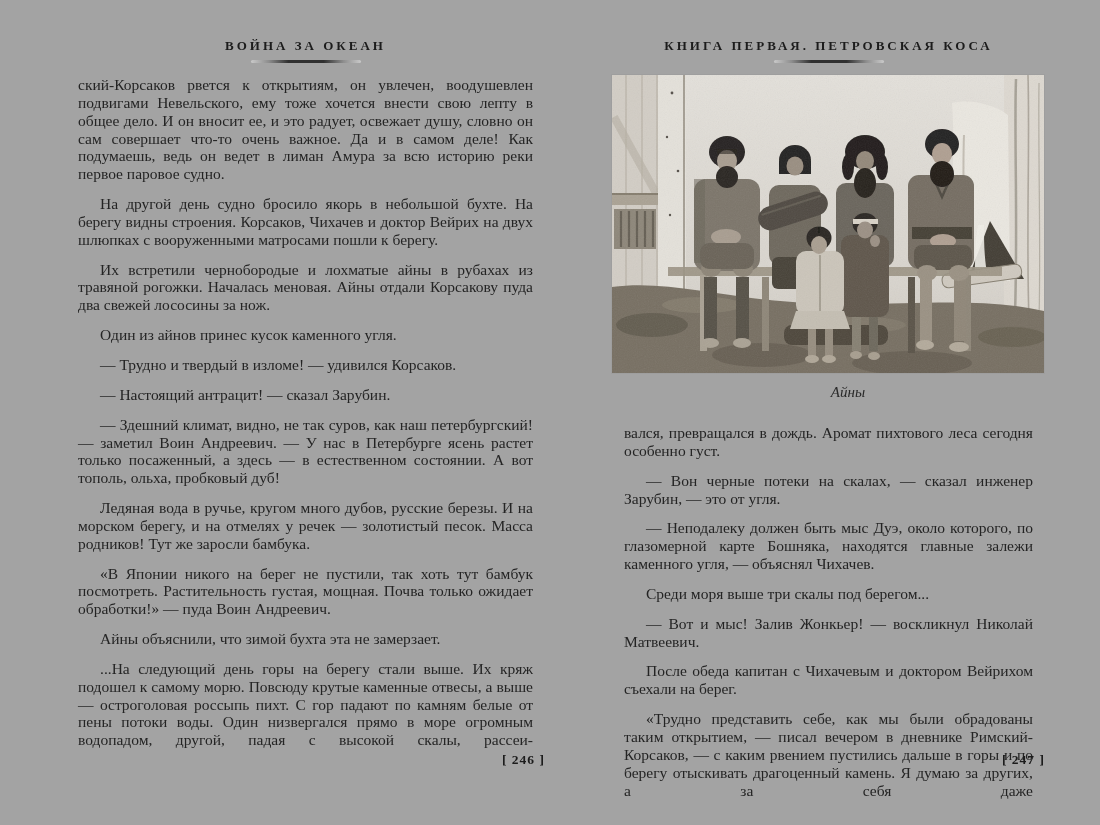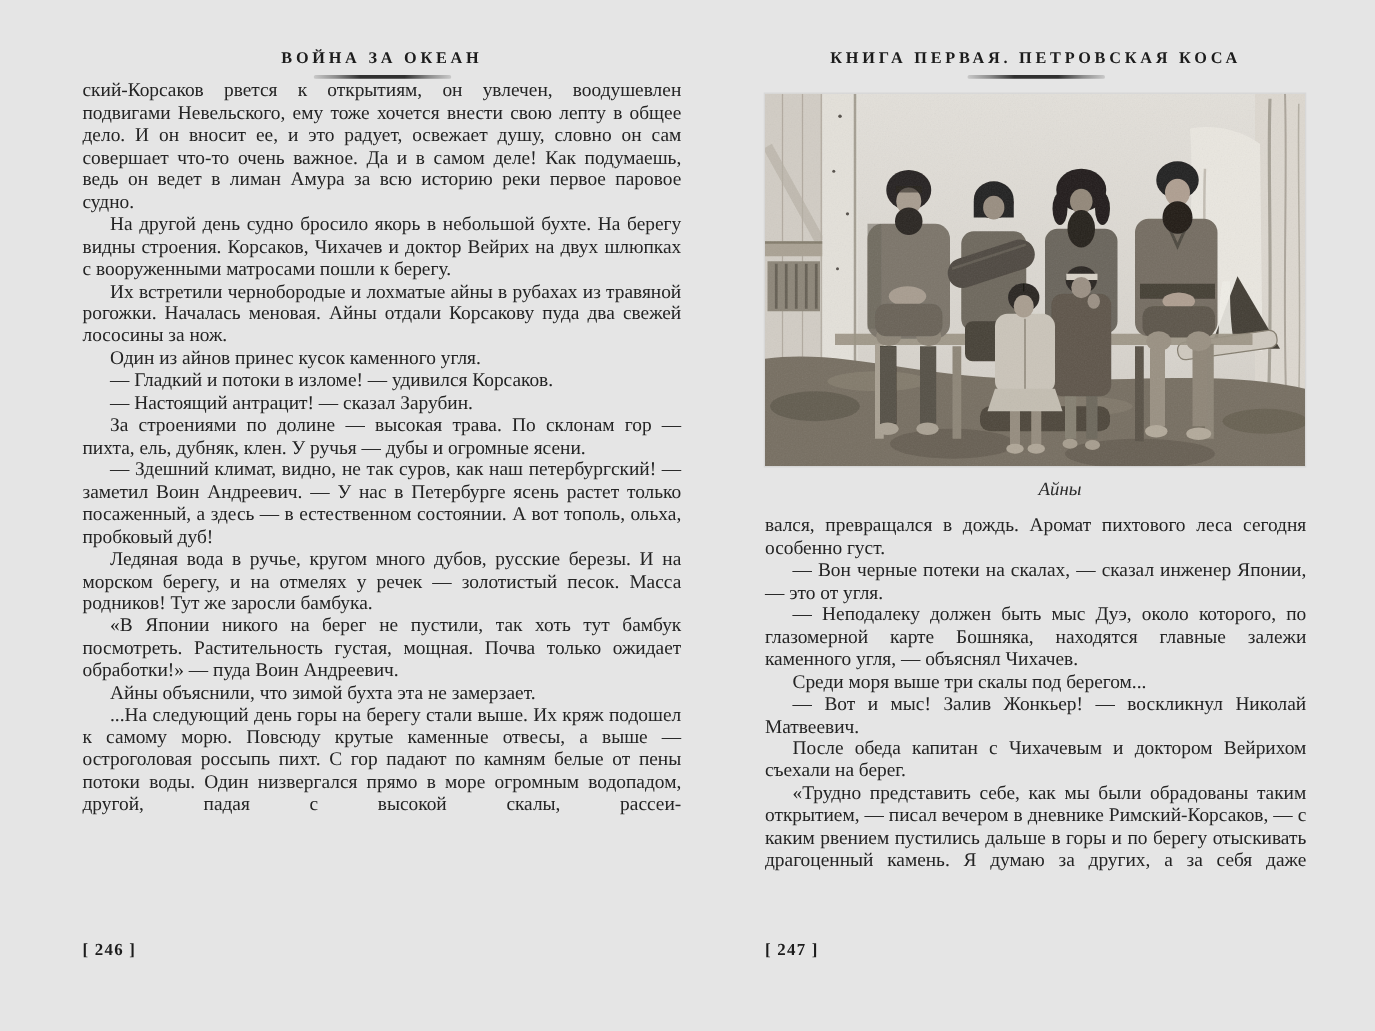--- a/index.html
+++ b/index.html
@@ -1,19 +1,19 @@
 <!DOCTYPE html>
 <html lang="ru"><head>
 <meta charset="utf-8">
 <style>
   html,body{margin:0;padding:0;background:#ffffff;}
   .spread{
     position:relative;
     width:1100px;height:825px;
-    background:#e5e5e5;
+    background:#a3a3a3;
     font-family:"Liberation Serif","DejaVu Serif",serif;
     color:#242424;
     overflow:hidden;
   }
   .page{position:absolute;top:0;height:825px;}
   .page-left{left:66px;width:479px;}
   .page-right{left:612px;width:433px;}
 
   .running-head{
     position:absolute;top:38px;left:0;width:100%;
@@ -30,27 +30,27 @@
     background:linear-gradient(90deg,#c9c9c9 0%,#8e8e8e 16%,#303030 34%,#303030 66%,#8e8e8e 84%,#c9c9c9 100%);
   }
 
   .body-text{
     position:absolute;left:0;width:100%;
     font-size:15.5px;line-height:17.85px;
     text-align:justify;
   }
   .page-left .body-text{top:64px;}
   .page-right .body-text{top:412px;}
-  .para{margin:0;text-indent:22px;}
+  .para{margin:12px;text-indent:22px;}
   .para.no-indent{text-indent:0;}
   .body-text .para:last-child{text-align-last:justify;}
 
   .folio{
     position:absolute;top:752px;left:0;width:100%;
-    text-align:left;
+    text-align:right;
     font-size:13.5px;font-weight:bold;
     letter-spacing:1px;color:#1c1c1c;
   }
 
   figure.photo-figure{
     position:absolute;top:75px;left:0;margin:0;width:472px;
   }
   .photo{
     width:432px;height:298px;
     box-shadow:inset 0 0 0 1px rgba(60,60,60,.18), 0 0 0 1px rgba(120,120,120,.12);
@@ -71,23 +71,22 @@
 <div class="spread">
 
   <section class="page page-left">
     <div class="running-head">ВОЙНА ЗА ОКЕАН</div>
     <div class="head-rule"></div>
     <div class="body-text">
         <p class="para no-indent">ский-Корсаков рвется к открытиям, он увлечен, воодушевлен подвигами Невельского, ему тоже хочется внести свою лепту в общее дело. И он вносит ее, и это радует, освежает душу, словно он сам совершает что-то очень важное. Да и в самом деле! Как подумаешь, ведь он ведет в лиман Амура за всю историю реки первое паровое судно.</p>
         <p class="para">На другой день судно бросило якорь в небольшой бухте. На берегу видны строения. Корсаков, Чихачев и доктор Вейрих на двух шлюпках с вооруженными матросами пошли к берегу.</p>
         <p class="para">Их встретили чернобородые и лохматые айны в рубахах из травяной рогожки. Началась меновая. Айны отдали Корсакову пуда два свежей лососины за нож.</p>
         <p class="para">Один из айнов принес кусок каменного угля.</p>
-        <p class="para">— Гладкий и потоки в изломе! — удивился Корсаков.</p>
+        <p class="para">— Трудно и твердый в изломе! — удивился Корсаков.</p>
         <p class="para">— Настоящий антрацит! — сказал Зарубин.</p>
-        <p class="para">За строениями по долине — высокая трава. По склонам гор — пихта, ель, дубняк, клен. У ручья — дубы и огромные ясени.</p>
         <p class="para">— Здешний климат, видно, не так суров, как наш петербургский! — заметил Воин Андреевич. — У нас в Петербурге ясень растет только посаженный, а здесь — в естественном состоянии. А вот тополь, ольха, пробковый дуб!</p>
         <p class="para">Ледяная вода в ручье, кругом много дубов, русские березы. И на морском берегу, и на отмелях у речек — золотистый песок. Масса родников! Тут же заросли бамбука.</p>
         <p class="para">«В Японии никого на берег не пустили, так хоть тут бамбук посмотреть. Растительность густая, мощная. Почва только ожидает обработки!» — пуда Воин Андреевич.</p>
         <p class="para">Айны объяснили, что зимой бухта эта не замерзает.</p>
         <p class="para">...На следующий день горы на берегу стали выше. Их кряж подошел к самому морю. Повсюду крутые каменные отвесы, а выше — остроголовая россыпь пихт. С гор падают по камням белые от пены потоки воды. Один низвергался прямо в море огромным водопадом, другой, падая с высокой скалы, рассеи-</p>
       </div>
     <div class="folio">[ 246 ]</div>
   </section>
 
   <section class="page page-right">
@@ -242,21 +241,21 @@
           </g>
 
           <rect width="432" height="298" filter="url(#grain)" opacity="0.10"></rect>
         </svg>
       </div>
       <figcaption>Айны</figcaption>
     </figure>
 
     <div class="body-text">
         <p class="para no-indent">вался, превращался в дождь. Аромат пихтового леса сегодня особенно густ.</p>
-        <p class="para">— Вон черные потеки на скалах, — сказал инженер Японии, — это от угля.</p>
+        <p class="para">— Вон черные потеки на скалах, — сказал инженер Зарубин, — это от угля.</p>
         <p class="para">— Неподалеку должен быть мыс Дуэ, около которого, по глазомерной карте Бошняка, находятся главные залежи каменного угля, — объяснял Чихачев.</p>
         <p class="para">Среди моря выше три скалы под берегом...</p>
         <p class="para">— Вот и мыс! Залив Жонкьер! — воскликнул Николай Матвеевич.</p>
         <p class="para">После обеда капитан с Чихачевым и доктором Вейрихом съехали на берег.</p>
         <p class="para">«Трудно представить себе, как мы были обрадованы таким открытием, — писал вечером в дневнике Римский-Корсаков, — с каким рвением пустились дальше в горы и по берегу отыскивать драгоценный камень. Я думаю за других, а за себя даже</p>
       </div>
     <div class="folio">[ 247 ]</div>
   </section>
 
 </div>

